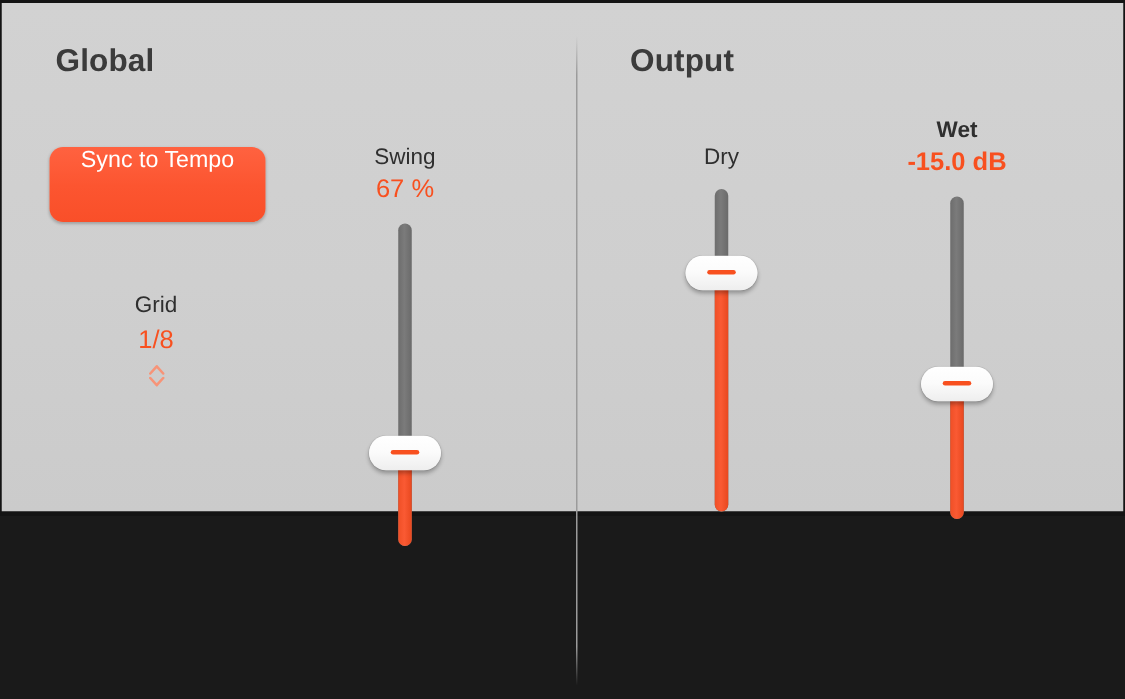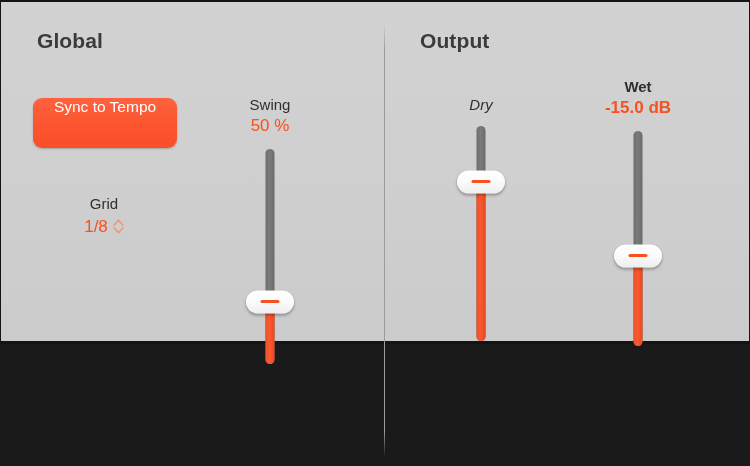--- a/index.html
+++ b/index.html
@@ -44,21 +44,21 @@
 
   
   #grid-group{position:absolute;left:39px;top:192px;width:128px;text-align:center;}
   .ctl-label{
     font-size:15px;color:#2f2f2f;line-height:19px;white-space:nowrap;
   }
   .ctl-value{
     font-size:17px;color:#f8501f;line-height:23px;white-space:nowrap;
   }
   #grid-value-row{
-    display:flex;align-items:center;justify-content:center;gap:5px;margin-top:2px;
+    display:flex;align-items:center;justify-content:center;gap:5px;margin-top:2px;flex-direction:column;
   }
   #grid-stepper{display:flex;flex-direction:column;align-items:center;gap:1px;cursor:pointer;}
   #grid-stepper svg{display:block;}
 
   
   .slider{position:absolute;width:120px;}
   .slider-head{text-align:center;}
   .slider-body{
     position:relative;width:120px;
     margin:0 auto;
@@ -110,32 +110,32 @@
         <svg width="11" height="7" viewBox="0 0 11 7">
           <path d="M1.2 1 L5.5 5.8 L9.8 1" fill="none" stroke="#f79478" stroke-width="1.7" stroke-linecap="round" stroke-linejoin="round"></path>
         </svg>
       </span>
     </div>
   </div>
 
   <div class="slider" id="swing-slider" style="left:209px;top:93px;">
     <div class="slider-head">
       <div class="ctl-label">Swing</div>
-      <div class="ctl-value">50 %</div>
+      <div class="ctl-value">67 %</div>
     </div>
     <div class="slider-body" style="height:215px;margin-top:12px;">
       <div class="track-base" style="top:0;height:215px;"></div>
       <div class="track-fill" id="swing-fill" style="bottom: 0px; height: 62.35px;"></div>
       <div class="thumb" id="swing-thumb" style="top: 152.65px;"></div>
     </div>
   </div>
 
   <div class="section-title" id="title-output">Output</div>
 
-  <div class="slider" id="dry-slider" style="left:420px;top:93px;font-style:italic;">
+  <div class="slider" id="dry-slider" style="left:420px;top:93px;">
     <div class="slider-head">
       <div class="ctl-label">Dry</div>
     </div>
     <div class="slider-body" style="height:215px;margin-top:12px;">
       <div class="track-base" style="top:0;height:215px;"></div>
       <div class="track-fill" id="dry-fill" style="bottom: 0px; height: 159.1px;"></div>
       <div class="thumb" id="dry-thumb" style="top: 55.9px;"></div>
     </div>
   </div>
 

